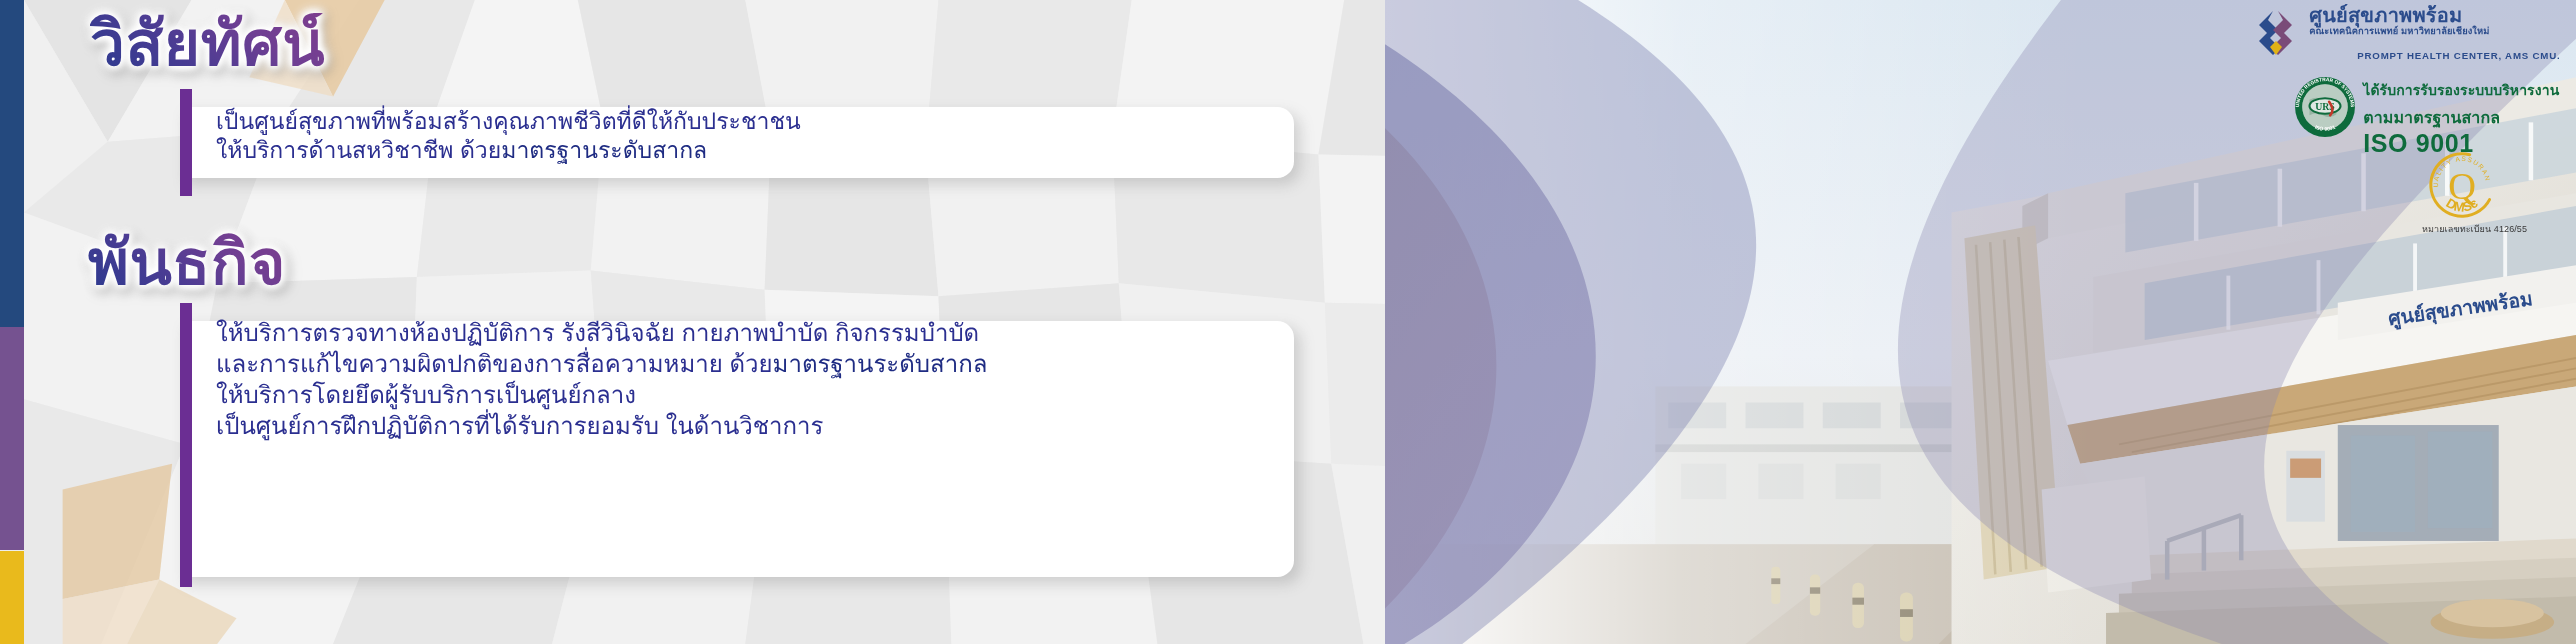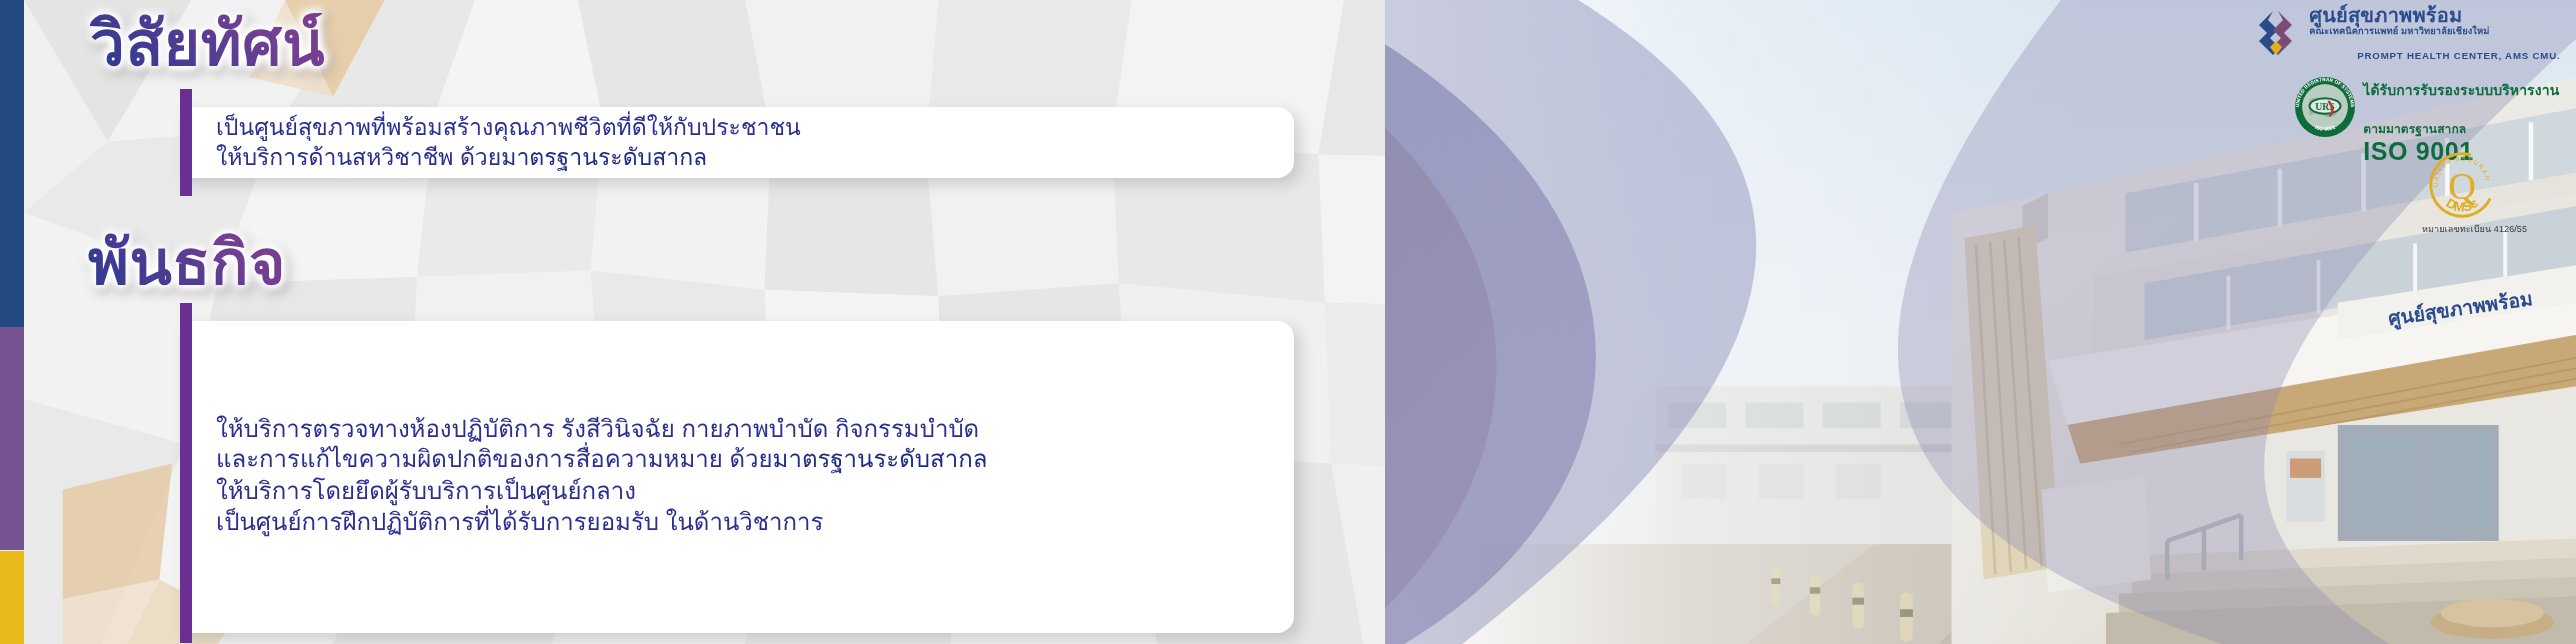--- a/index.html
+++ b/index.html
@@ -59,24 +59,23 @@
   .headline-vision  { left:90px; top:13px; }
   .headline-mission { left:88px; top:232px; }
 
   
   .card {
     position:absolute;
     background:#ffffff;
     border-radius:0 16.7px 16.7px 0;
     box-shadow:6.4px 6.4px 14px rgba(120,120,120,.28);
     display:flex;
-    align-items:center;
   }
   .card-vision  { left:180px; top:107px; width:1114px; height:71px; }
-  .card-mission { left:180px; top:321px; width:1114px; height:312px; }
+  .card-mission { left:180px; top:321px; width:1114px; height:256px; }
 
   .card-accent {
     position:absolute; left:0; top:0; bottom:0; width:11.6px;
     background:#6B2E93;
   }
   .card-vision  .card-accent { top:-18px; bottom:-18px; }
   .card-mission .card-accent { top:-18px; bottom:-10.3px; }
 
   .card-body { padding-left:36px; padding-right:19.3px; width:100%; }
 
@@ -101,21 +100,21 @@
   .brand-text { line-height:1.04; }
   .brand-th   { font-size:20px; font-weight:bold; color:#2B4C8C; letter-spacing:0.2px; }
   .brand-sub  { font-size:9.3px; font-weight:bold; color:#2B4C8C; letter-spacing:0.1px; margin-top:1.3px;}
   .brand-en   { font-size:9.7px; font-weight:bold; color:#2B4C8C; letter-spacing:0.8px; margin-top:14px;padding-left:48px;}
 
   
   .cert { position:absolute; right:16.7px; top:76px; z-index:60; display:flex; align-items:flex-start; gap:7.7px; }
   .urs-seal { width:62px; height:62px; flex:0 0 62px; }
   .cert-text { padding-top:2.6px; }
   .cert-l1 { font-size:14px; color:#0E6B3C; font-weight:bold; letter-spacing:0.1px; }
-  .cert-l2 { font-size:12px; color:#0E6B3C; font-weight:bold; letter-spacing:0.1px; margin-top:18px;}
+  .cert-l2 { font-size:16px; color:#0E6B3C; font-weight:bold; letter-spacing:0.1px; margin-top:4px;}
   .cert-l3 { font-size:25px; color:#0E6B3C; font-weight:bold; letter-spacing:0.6px; line-height:1; margin-top:1.3px;}
 
   
   .qmark { position:absolute; right:75px; top:149px; z-index:60; width:79px; text-align:center; }
   .qmark svg { width:72px; height:72px; display:block; margin:0 auto; }
   .qreg { font-size:9px; color:#3A3A3A; margin-top:1.3px; white-space:nowrap; letter-spacing:0.1px; }
 </style>
 </head>
 <body>
 

